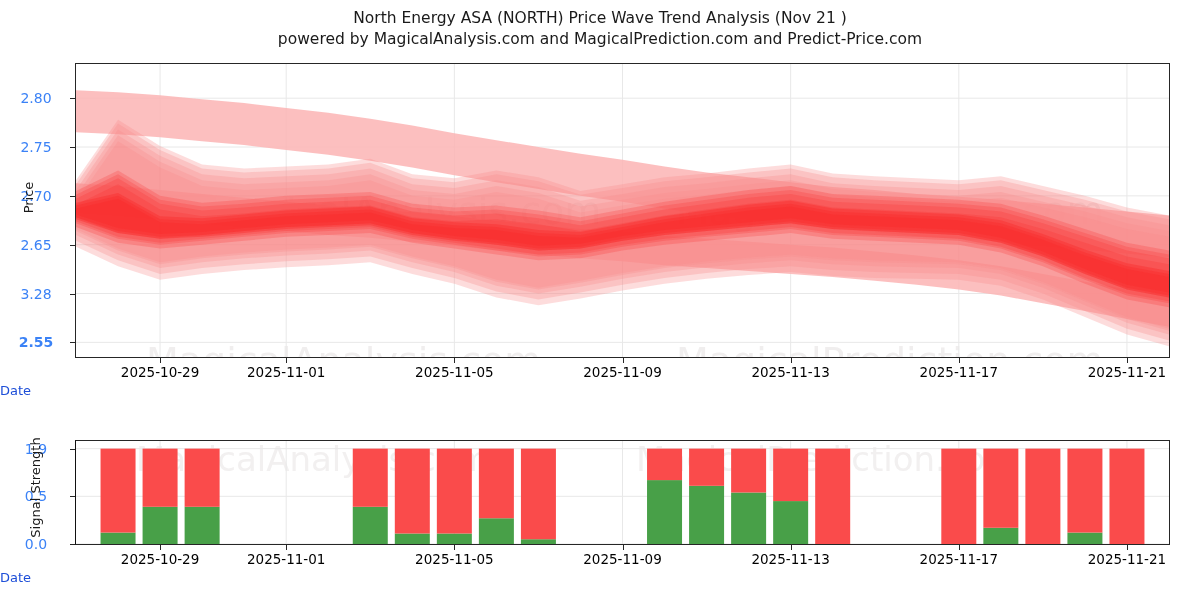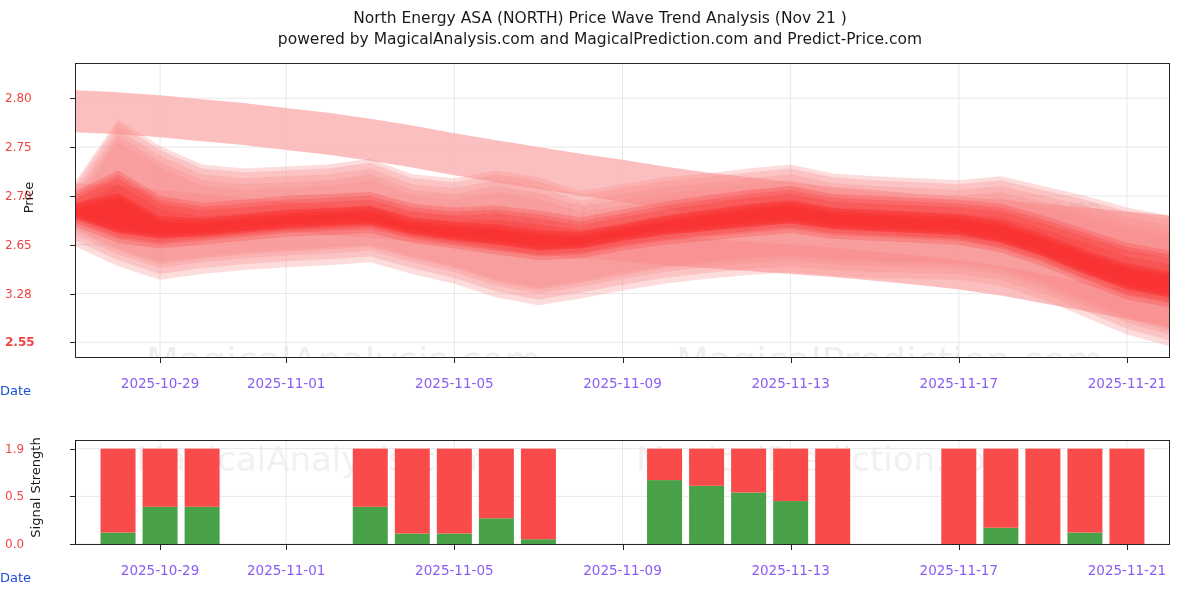--- a/index.html
+++ b/index.html
@@ -12,26 +12,26 @@
   
   #panel-top{position:absolute;left:75px;top:63px;width:1095px;height:295px;
              border:1px solid #262626;box-sizing:border-box;background:#fff;overflow:hidden;}
   #panel-top svg, #panel-bot svg{display:block;}
 
   .ylabel-top{position:absolute;left:-2px;top:190px;width:60px;transform:rotate(-90deg);
               transform-origin:center;text-align:center;font-size:13px;color:#1a1a1a;}
   .ylabel-bot{position:absolute;left:-35px;top:480px;width:140px;transform:rotate(-90deg);
               transform-origin:center;text-align:center;font-size:13px;color:#1a1a1a;}
 
-  .ytick{position:absolute;right:0;width:62px;text-align:left;font-size:12px;color:#ef4444;
+  .ytick{position:absolute;right:0;width:62px;text-align:center;font-size:14px;color:#3b82f6;
          transform:translateY(-50%);}
   .tickmark{position:absolute;width:5px;height:1px;background:#262626;}
 
-  .xtick{position:absolute;text-align:center;font-size:13.5px;color:#8b5cf6;
-         transform:translateX(-50%);white-space:nowrap;margin-top:11px;}
+  .xtick{position:absolute;text-align:center;font-size:13.5px;color:#000000;
+         transform:translateX(-50%);white-space:nowrap;}
   .xlab{position:absolute;width:1200px;left:0;text-align:left;font-size:13px;color:#1d4ed8;}
 
   .subtitle{position:absolute;left:0;width:1200px;text-align:center;font-size:14.5px;color:#1a1a1a;}
 
   
   #panel-bot{position:absolute;left:75px;top:440px;width:1095px;height:105px;
              border:1px solid #262626;border-left:1.2px solid #111;box-sizing:border-box;background:#fff;overflow:hidden;}
 </style>
 </head>
 <body>

